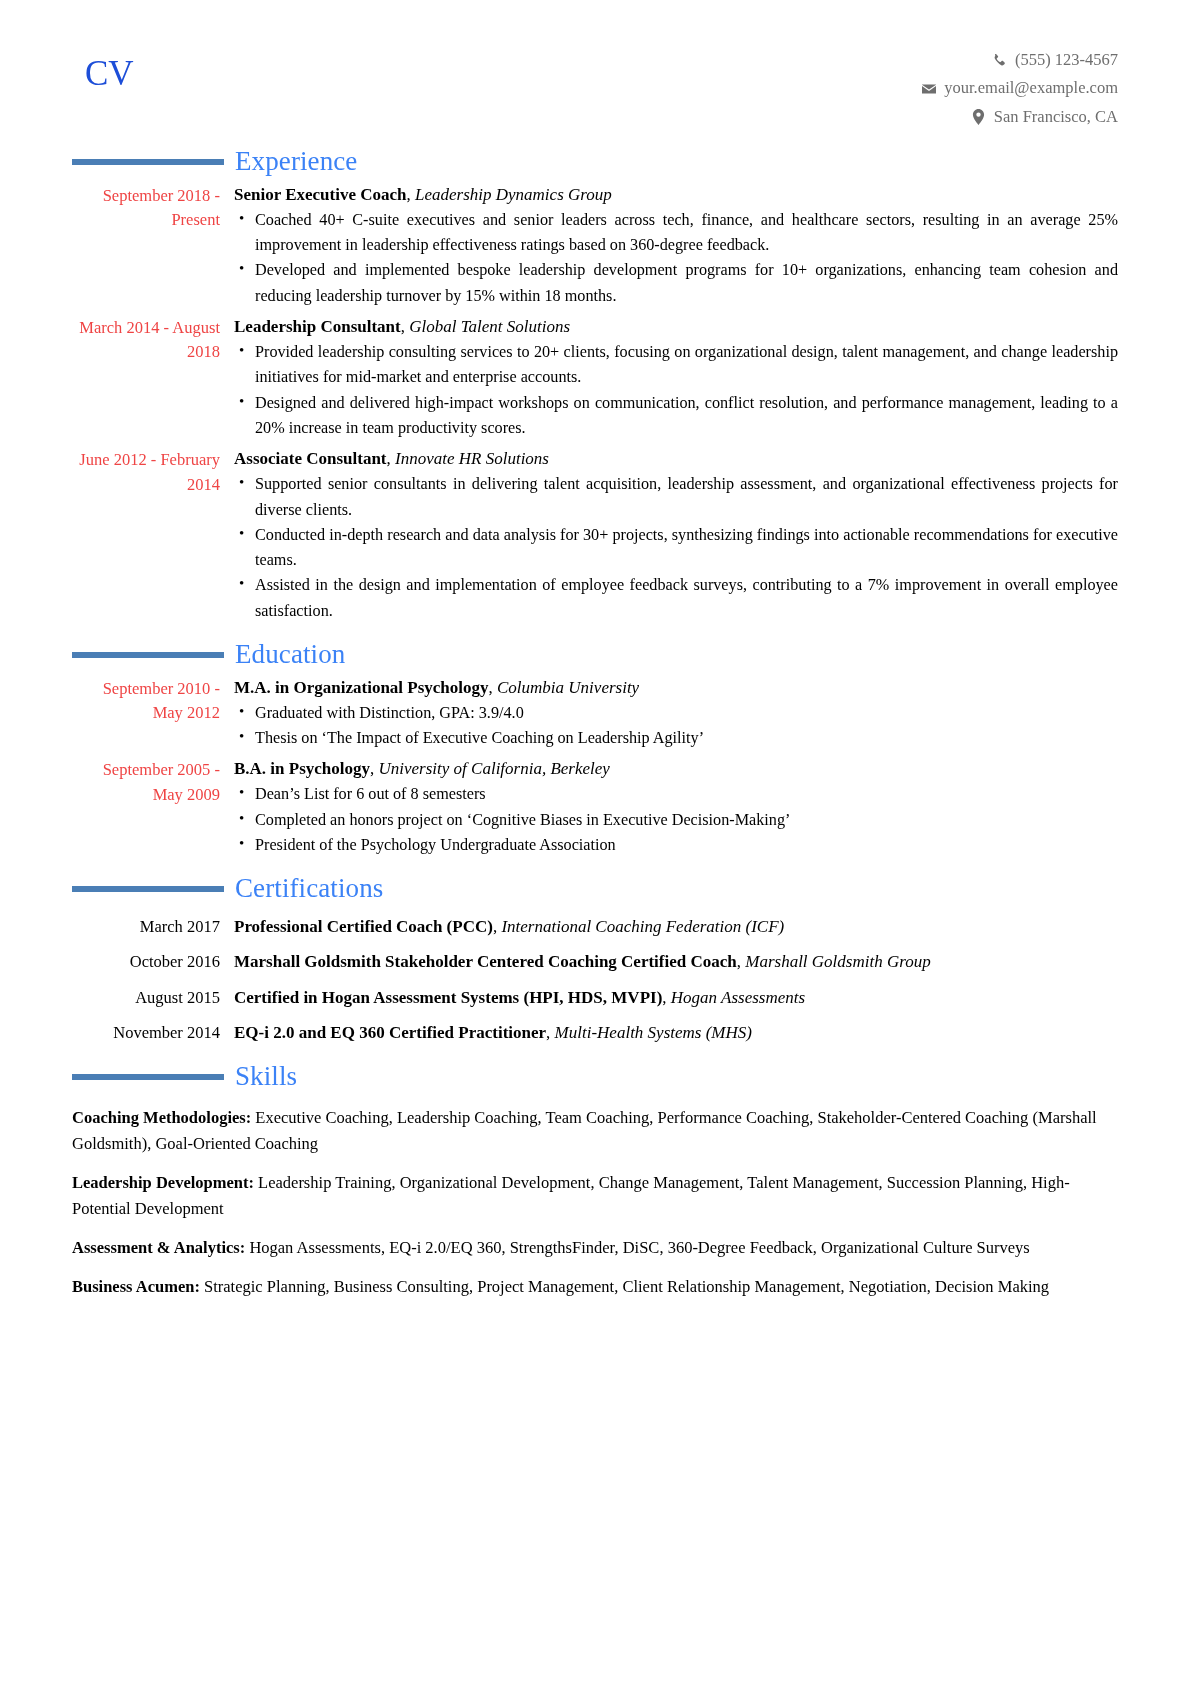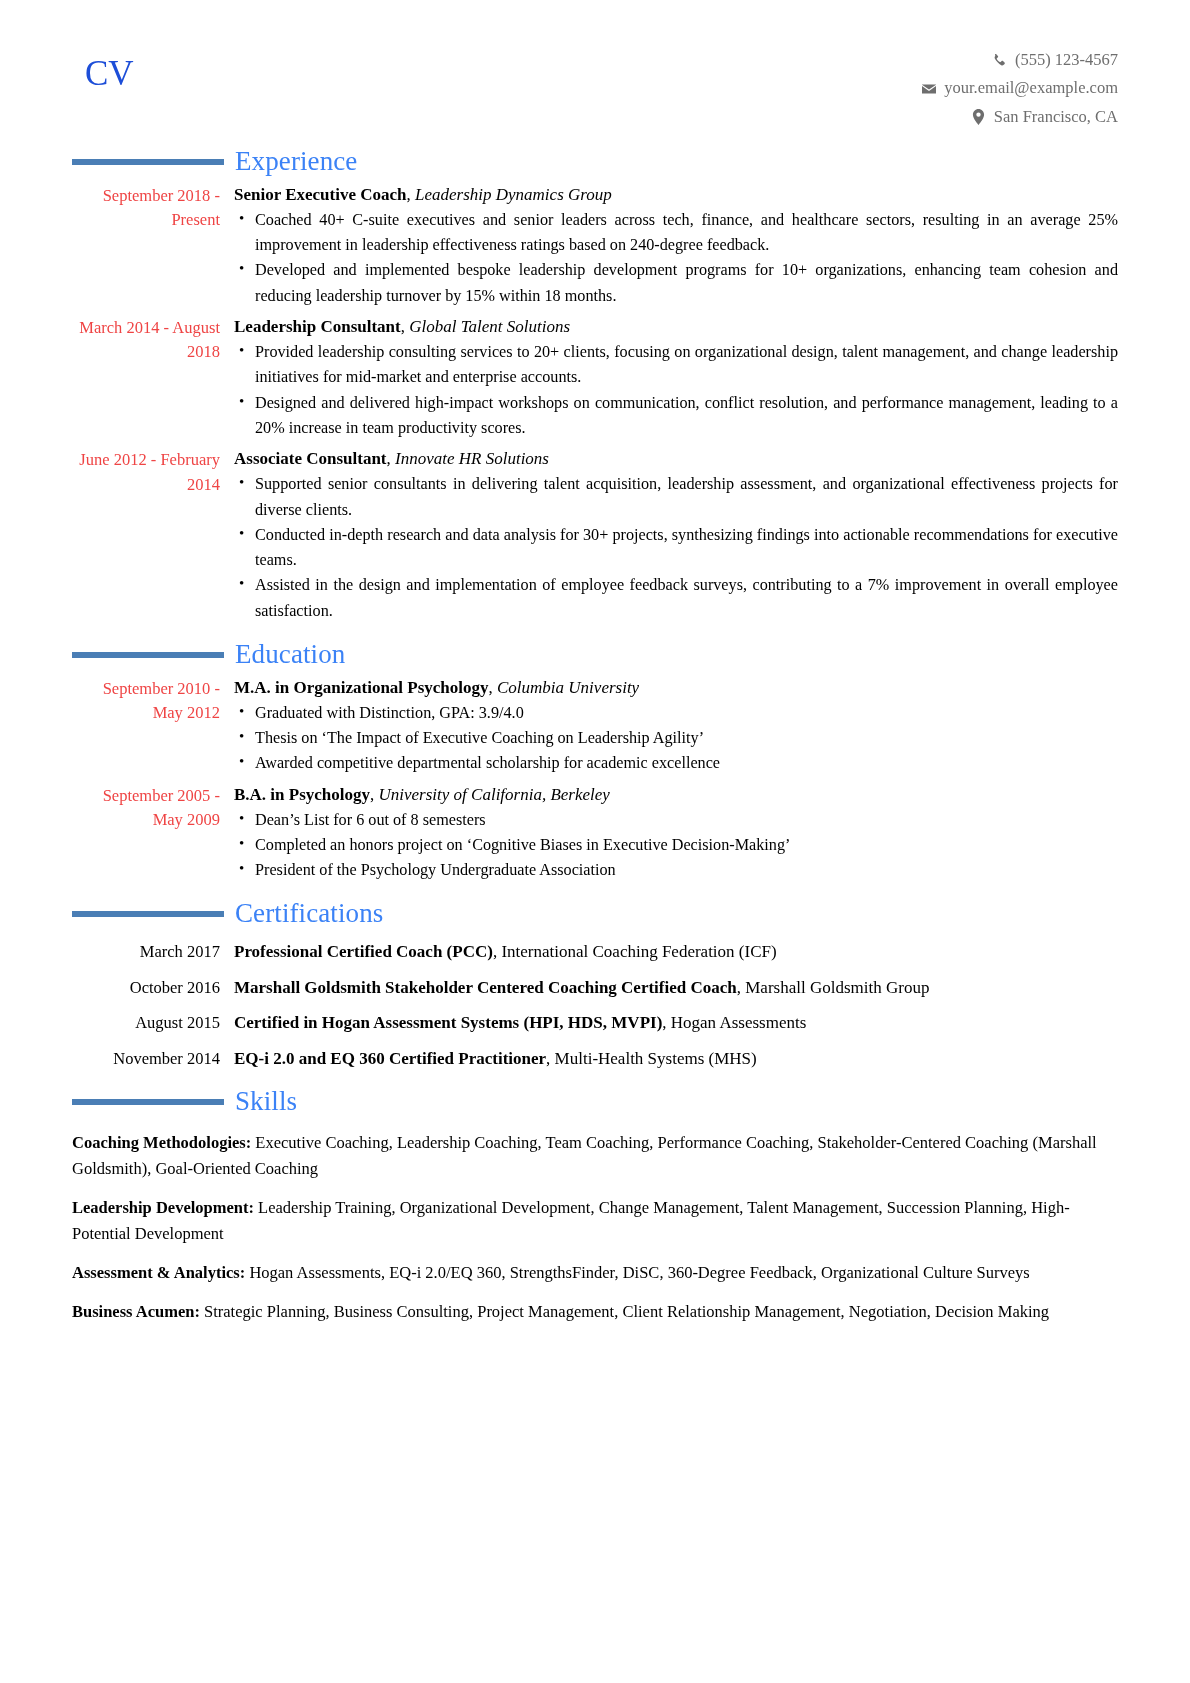--- a/index.html
+++ b/index.html
@@ -151,21 +151,21 @@
   .cert-body {
     flex: 1 1 auto;
     min-width: 0;
     font-size: 17px;
     line-height: 1.5;
     text-align: justify;
     hyphens: auto;
     -webkit-hyphens: auto;
   }
   .cert-body .cname { font-weight: bold; }
-  .cert-body .cissuer { }
+  .cert-body .cissuer { font-style: italic; }
 
   
   .skill-group {
     font-size: 16.5px;
     line-height: 1.58;
     margin-top: 13px;
     text-align: left;
   }
   .skill-group:first-of-type { margin-top: 5px; }
   .skill-label { font-weight: bold; }
@@ -212,21 +212,21 @@
     <span class="section-title">Experience</span>
   </div>
 
   <div class="entry">
     <div class="entry-date">September 2018 - Present</div>
     <div class="entry-body">
       <div class="entry-title">
         <span class="role">Senior Executive Coach</span><span>, </span><span class="org">Leadership Dynamics Group</span>
       </div>
       <ul class="bullets">
-        <li>Coached 40+ C-suite executives and senior leaders across tech, finance, and healthcare sectors, resulting in an average 25% improvement in leadership effectiveness ratings based on 240-degree feedback.</li>
+        <li>Coached 40+ C-suite executives and senior leaders across tech, finance, and healthcare sectors, resulting in an average 25% improvement in leadership effectiveness ratings based on 360-degree feedback.</li>
         <li>Developed and implemented bespoke leadership development programs for 10+ organizations, enhancing team cohesion and reducing leadership turnover by 15% within 18 months.</li>
       </ul>
     </div>
   </div>
 
   <div class="entry">
     <div class="entry-date">March 2014 - August 2018</div>
     <div class="entry-body">
       <div class="entry-title">
         <span class="role">Leadership Consultant</span><span>, </span><span class="org">Global Talent Solutions</span>
@@ -259,21 +259,20 @@
 
   <div class="entry">
     <div class="entry-date">September 2010 - May 2012</div>
     <div class="entry-body">
       <div class="entry-title">
         <span class="role">M.A. in Organizational Psychology</span><span>, </span><span class="org">Columbia University</span>
       </div>
       <ul class="bullets nojustify">
         <li>Graduated with Distinction, GPA: 3.9/4.0</li>
         <li>Thesis on ‘The Impact of Executive Coaching on Leadership Agility’</li>
-        <li>Awarded competitive departmental scholarship for academic excellence</li>
       </ul>
     </div>
   </div>
 
   <div class="entry">
     <div class="entry-date">September 2005 - May 2009</div>
     <div class="entry-body">
       <div class="entry-title">
         <span class="role">B.A. in Psychology</span><span>, </span><span class="org">University of California, Berkeley</span>
       </div>

